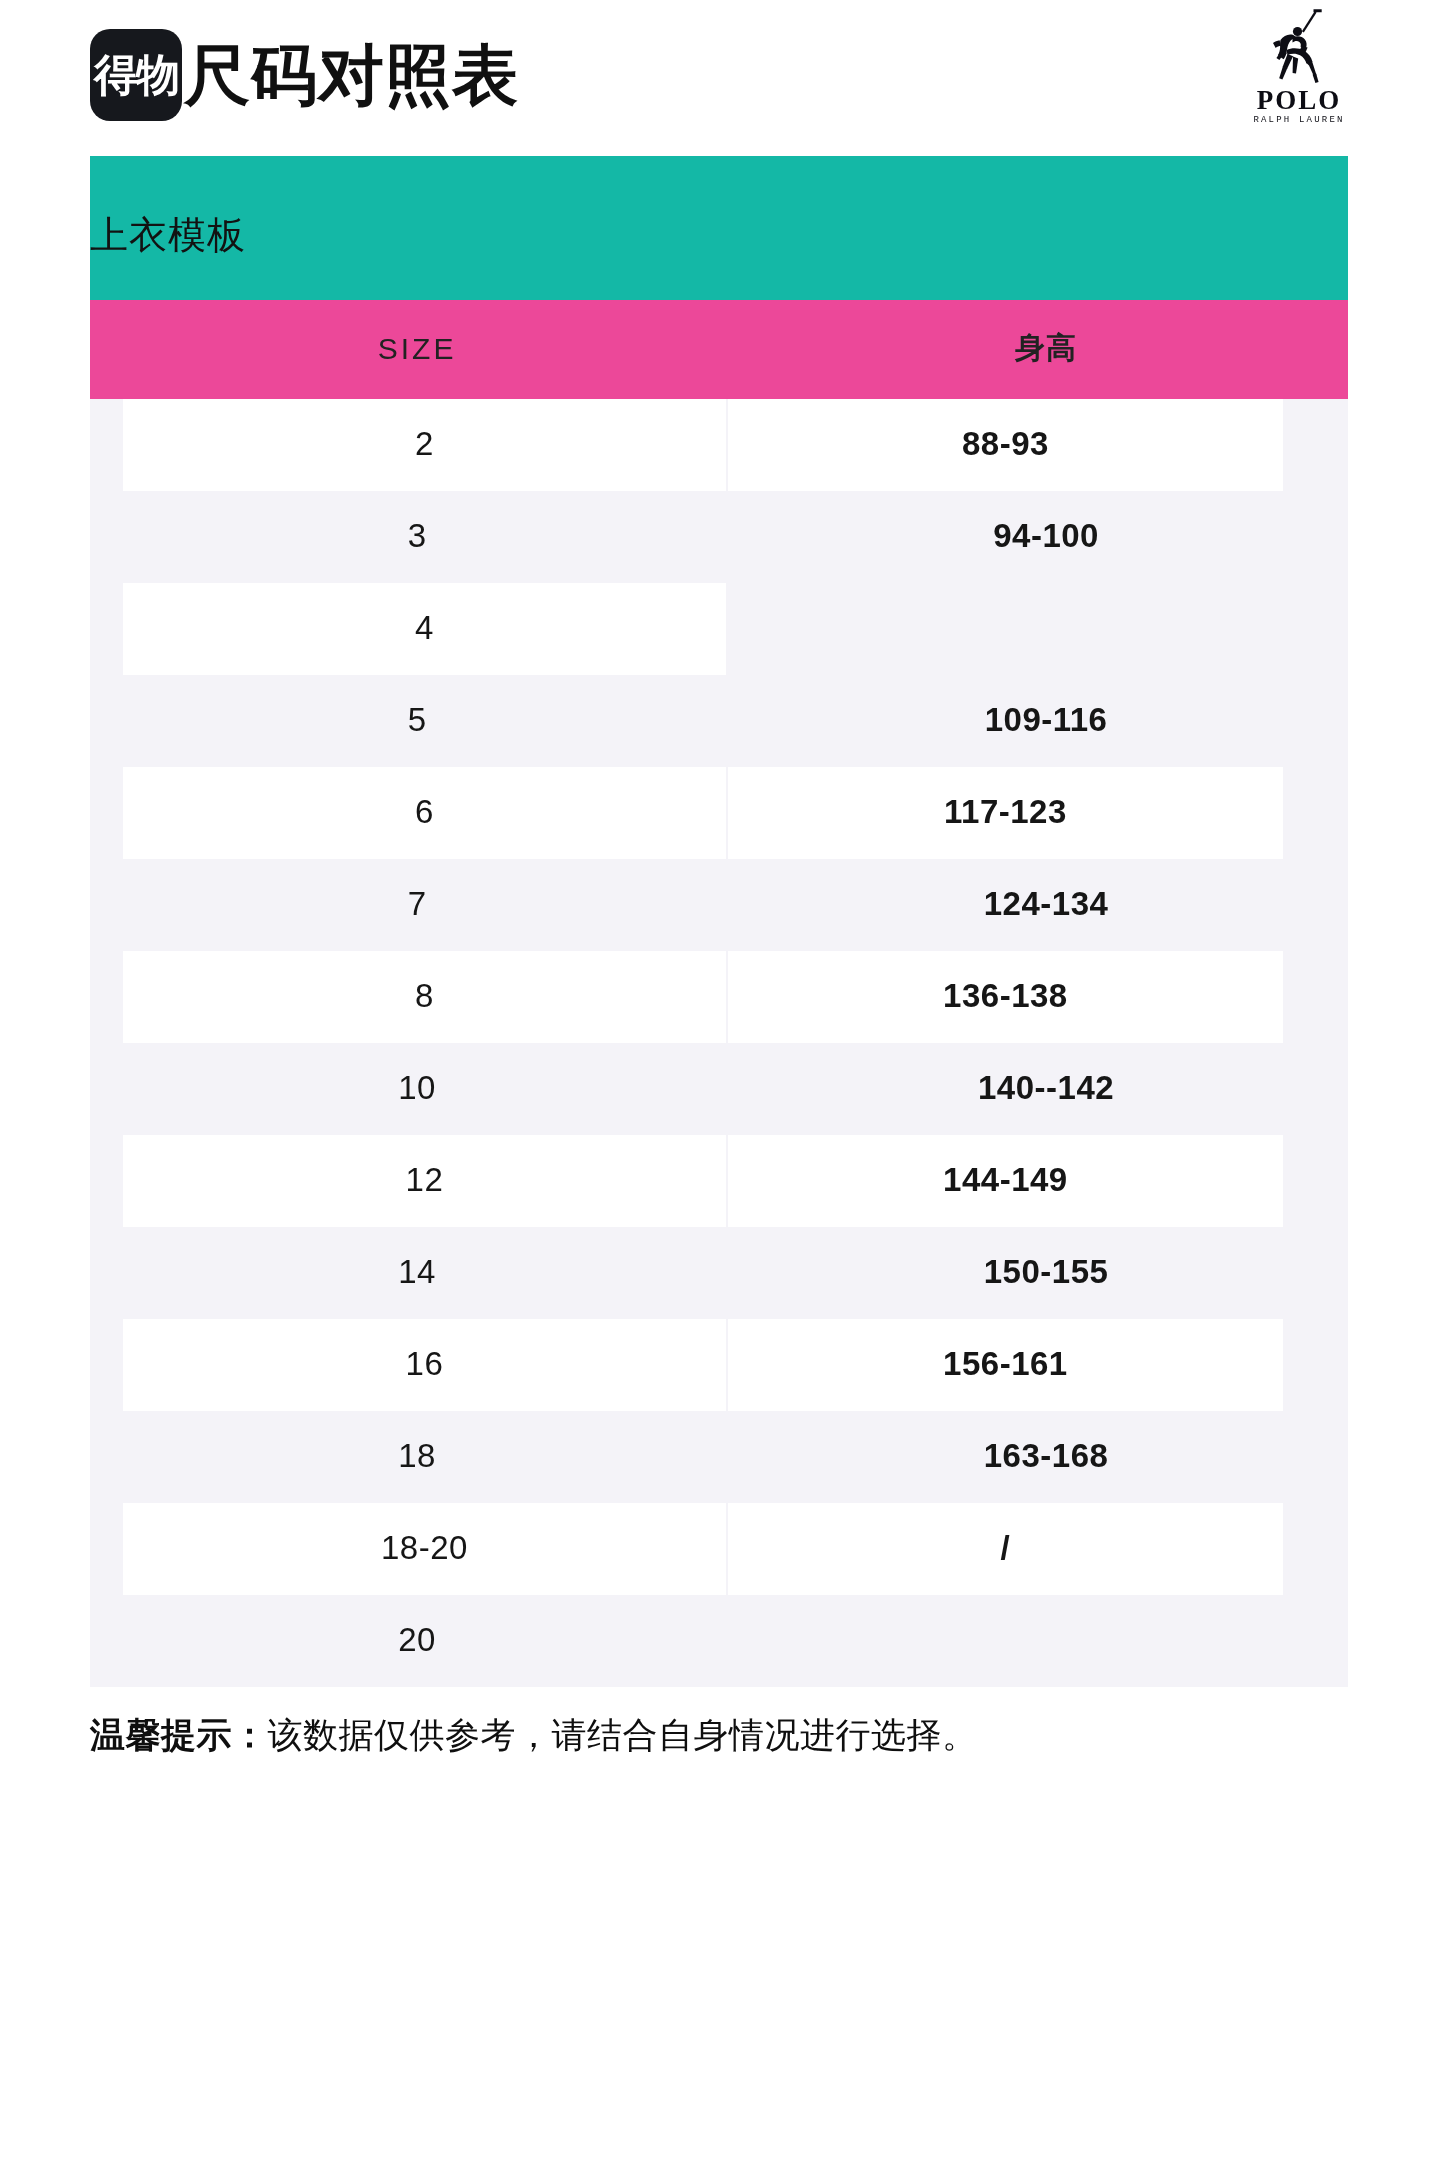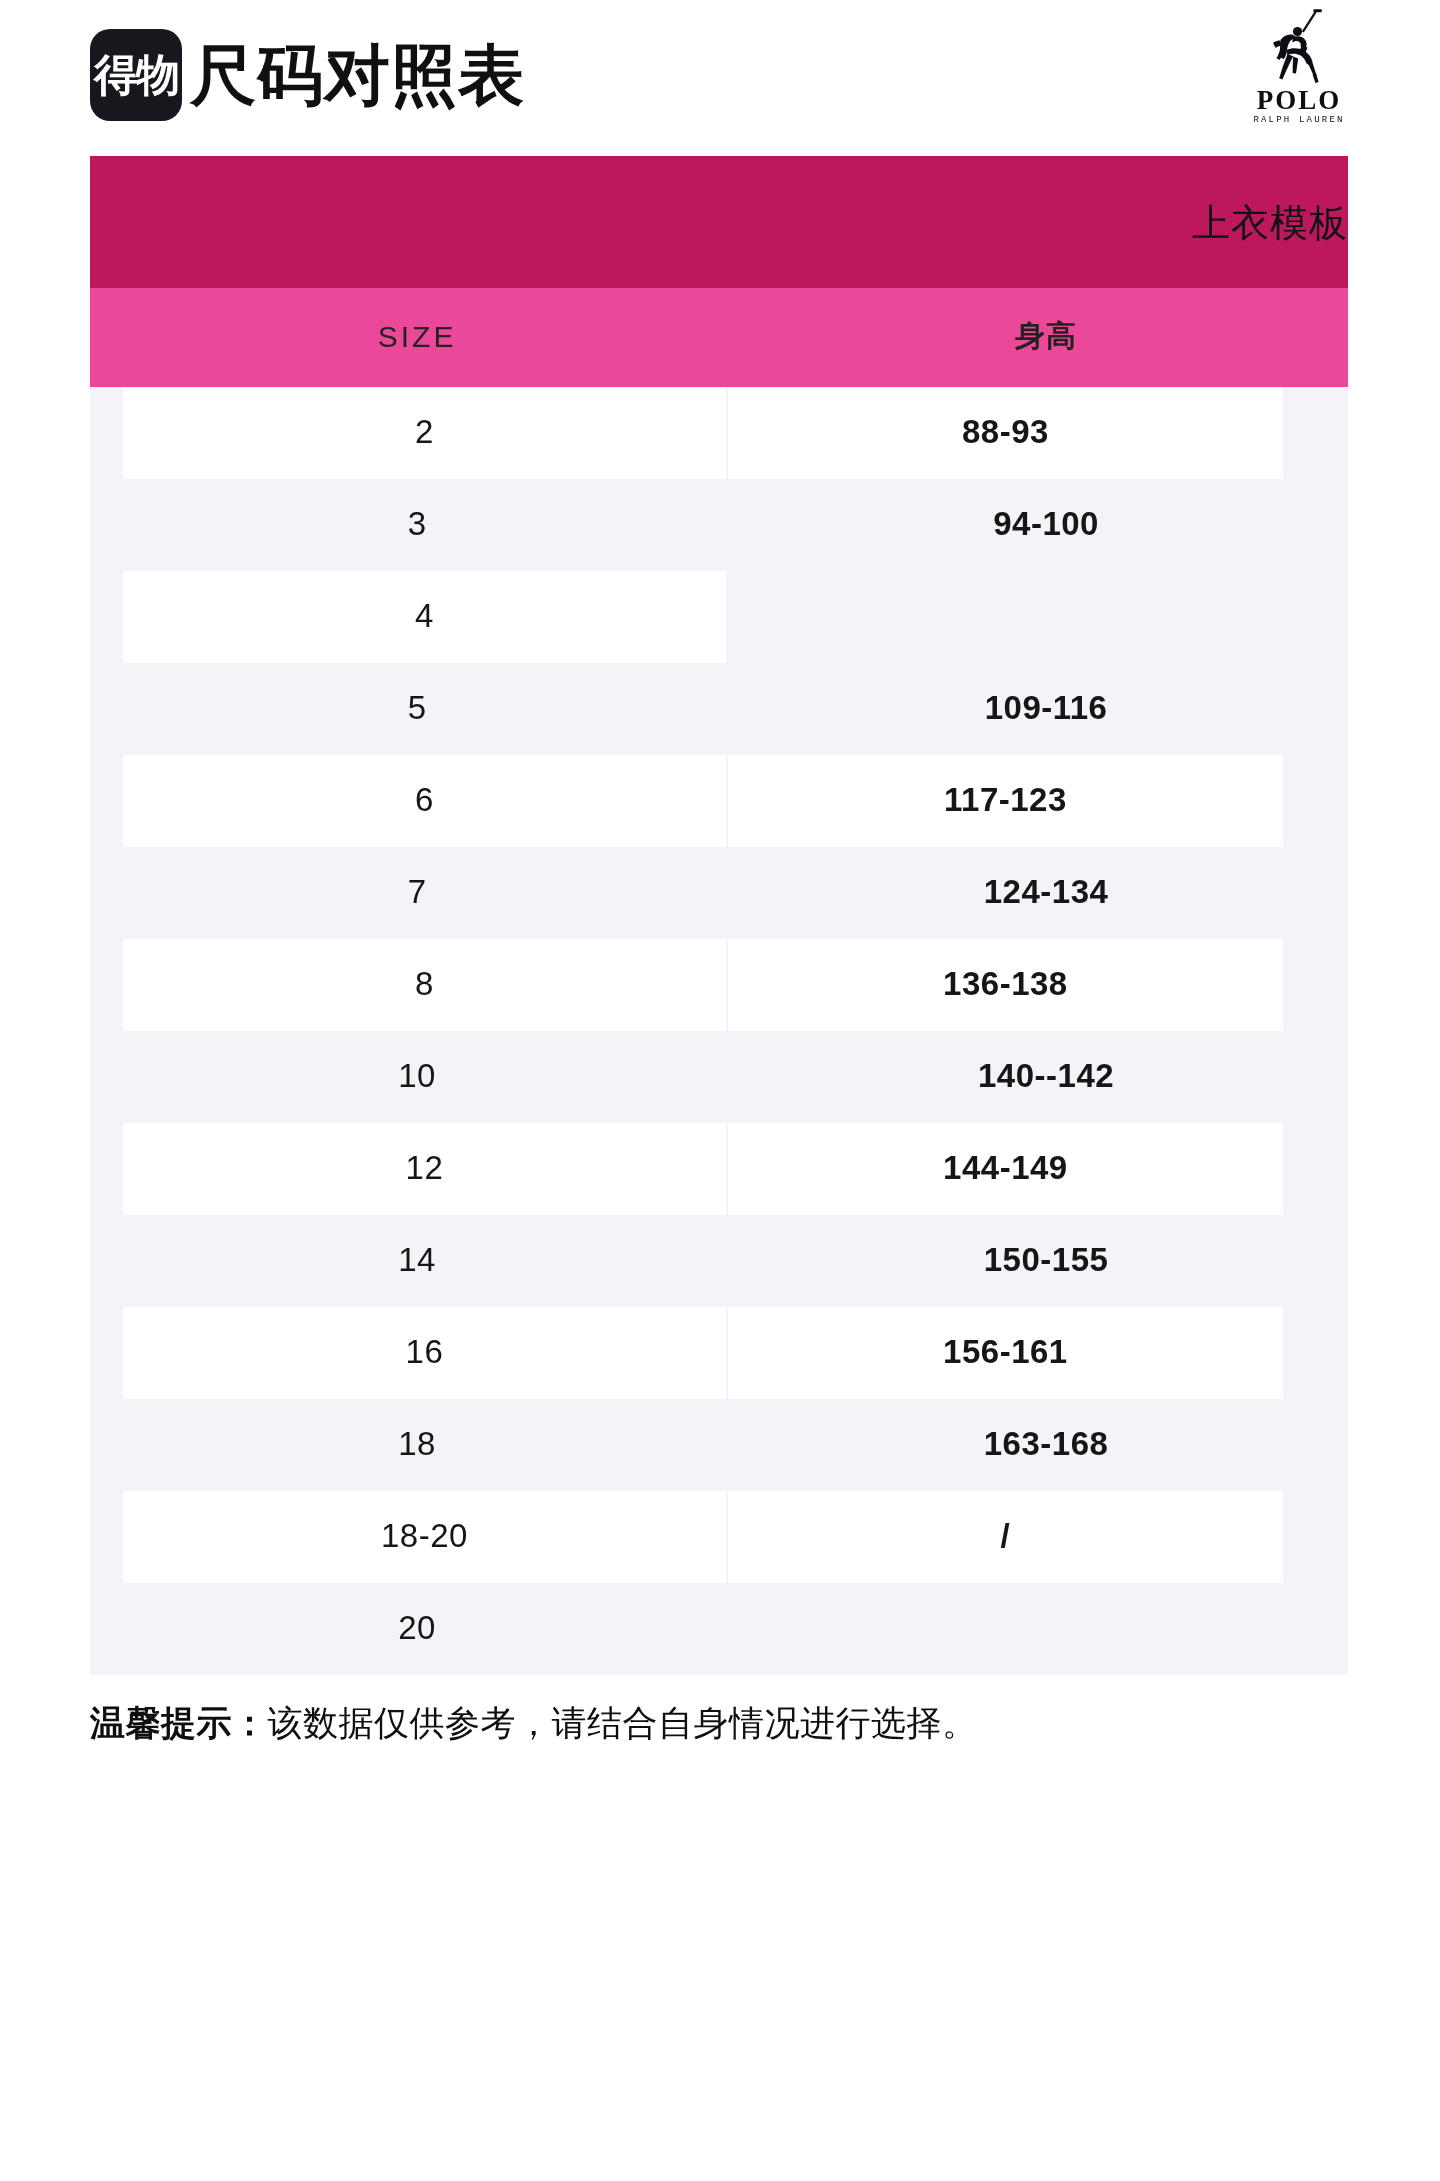--- a/index.html
+++ b/index.html
@@ -19,21 +19,21 @@
   .page-header {
     position: relative;
     height: 150px;
     padding: 0 90px;
     display: flex;
     align-items: center;
   }
   .brand-block {
     display: flex;
     align-items: center;
-    gap: 8px;
+    gap: 2px;
   }
   .app-logo {
     width: 92px;
     height: 92px;
     border-radius: 20px;
     background: #16181d;
     color: #ffffff;
     display: flex;
     align-items: center;
     justify-content: center;
@@ -79,25 +79,25 @@
     color: #0d0d14;
     margin-top: 1px;
   }
 
   
   .size-table {
     margin: 6px 92px 0 90px;
     background: #f4f3f8;
   }
   .table-caption {
-    background: #be185d;
-    text-align: right;
+    background: #14b8a6;
+    text-align: left;
     font-size: 38px;
     line-height: 1;
-    padding: 48px 0 46px;
+    padding: 60px 0 46px;
     color: #121212;
     letter-spacing: 1px;
   }
   .table-head {
     display: flex;
     background: #ec4899;
   }
   .table-head .cell {
     padding: 28px 0 30px;
     font-size: 30px;

